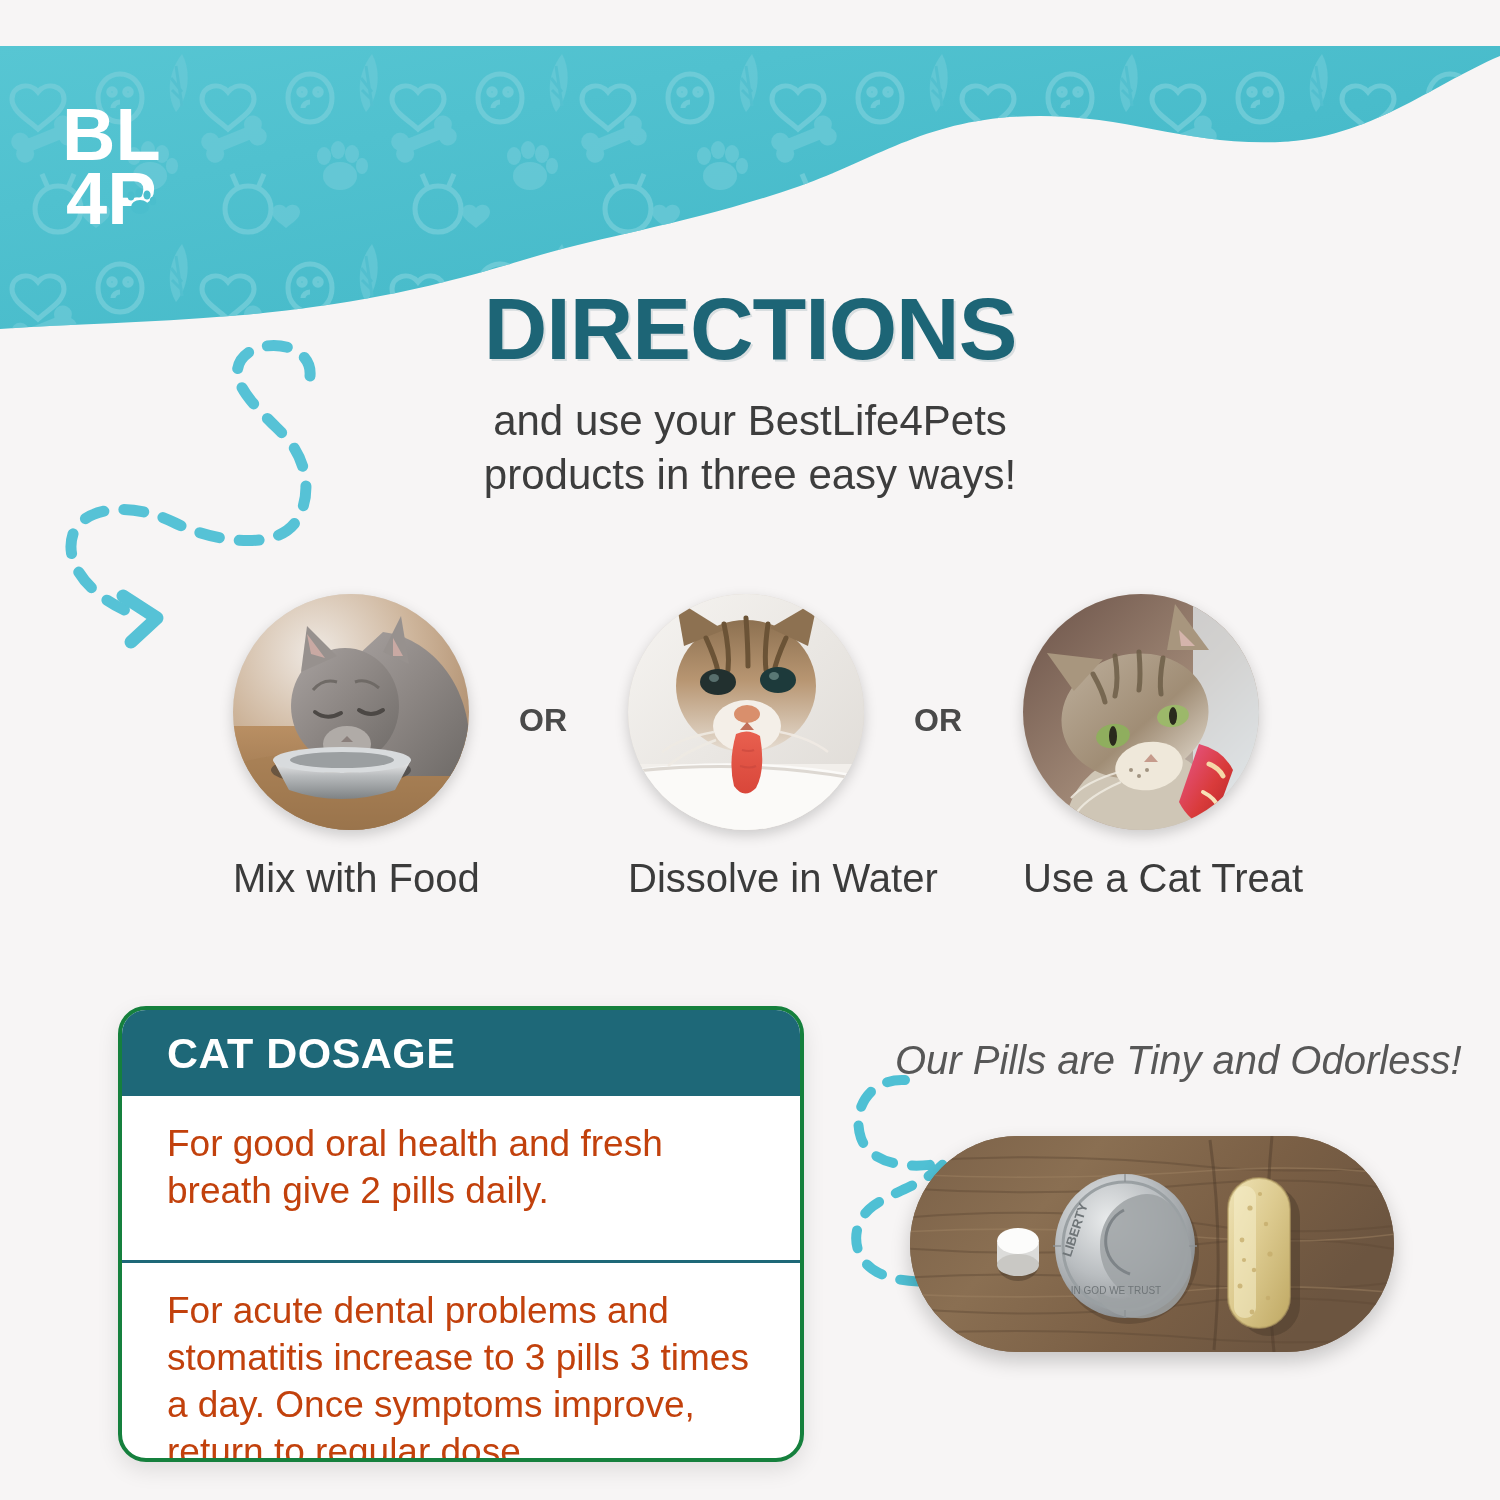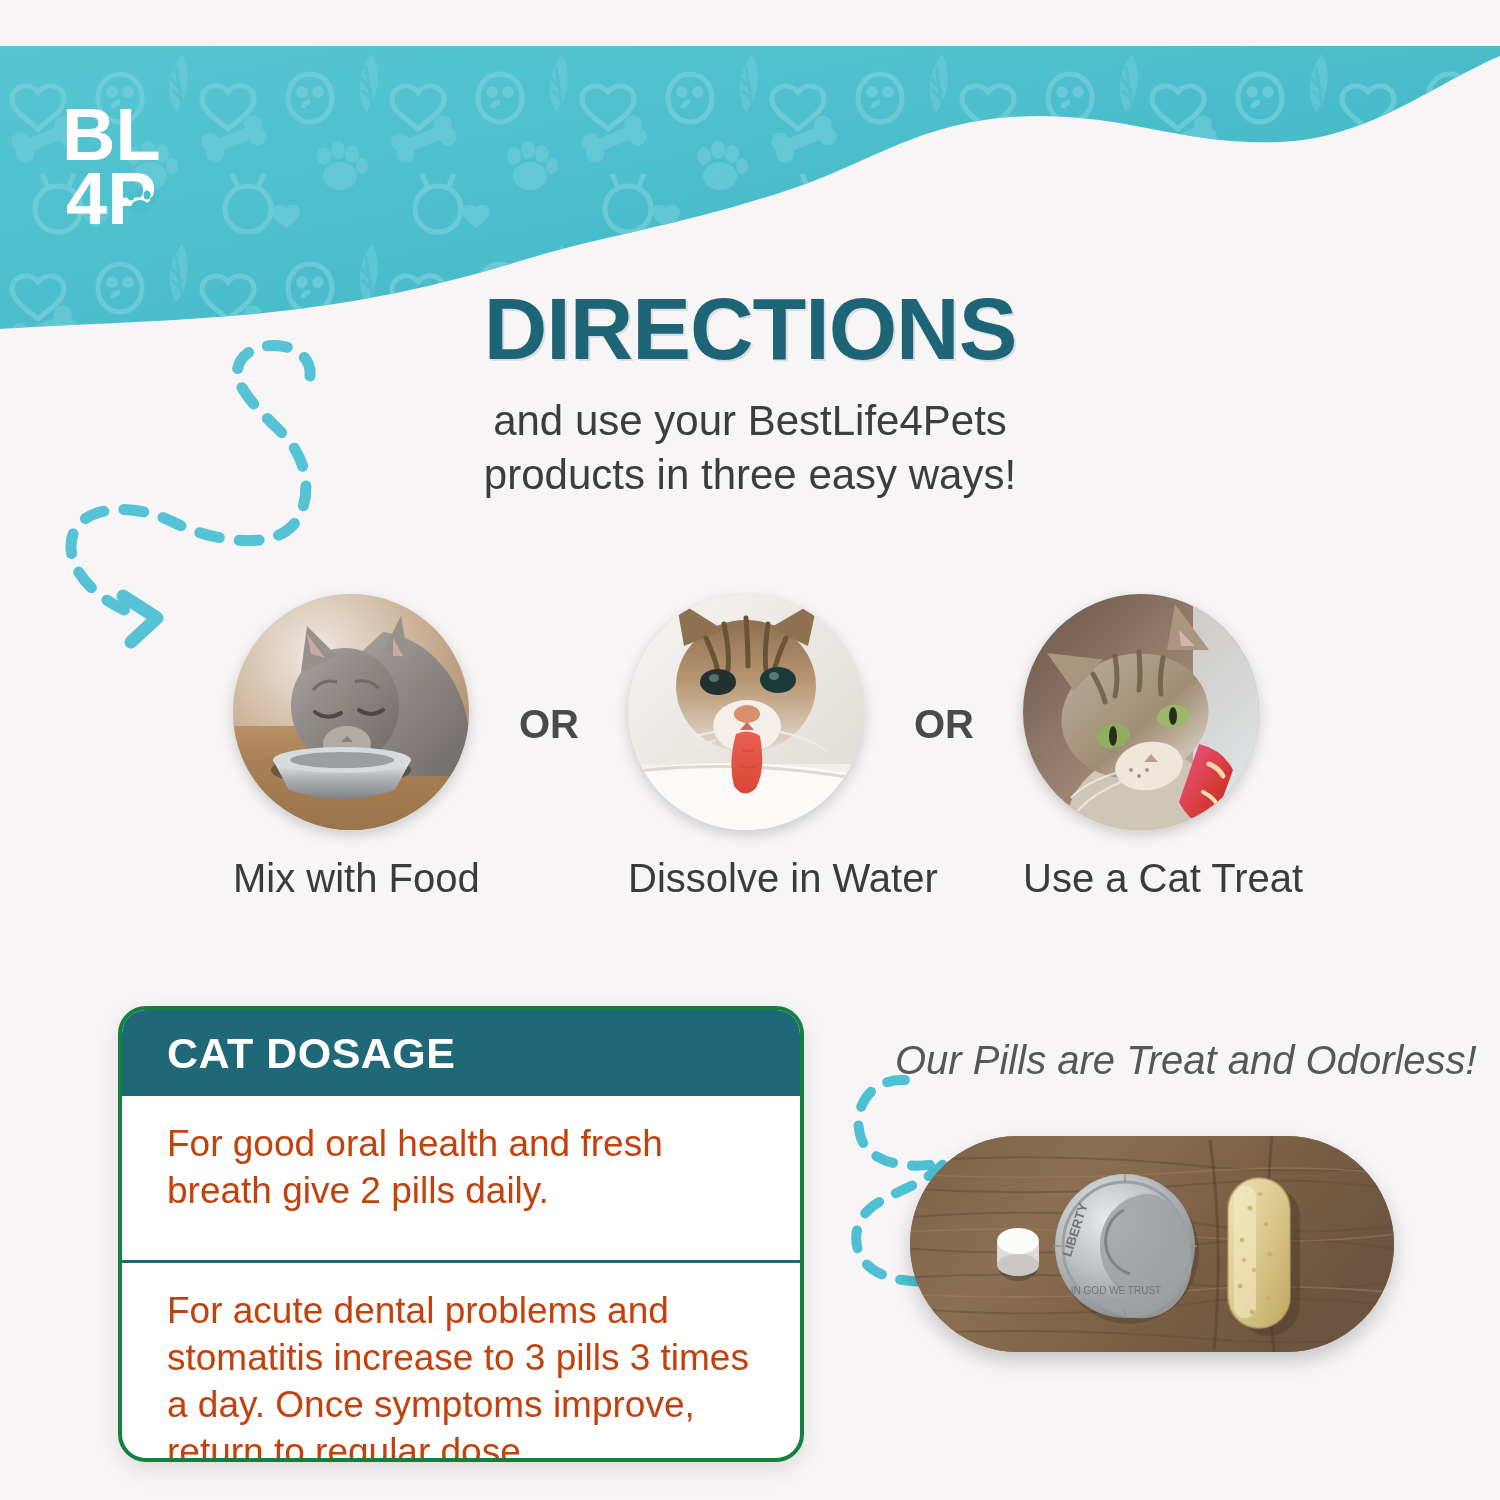--- a/index.html
+++ b/index.html
@@ -53,21 +53,21 @@
     overflow:hidden;position:relative;
     box-shadow:0 5px 14px rgba(0,0,0,.18);
     background:#ded7cf;
   }
   .way-label{
     margin-top:26px;font-size:40px;color:#3b3b3b;
     font-family:"Liberation Sans Narrow","Liberation Sans",sans-serif;
     white-space:nowrap;
   }
   .or{
-    position:absolute;top:108px;font-size:40px;font-weight:bold;color:#4a4a4a;
+    position:absolute;top:108px;font-size:32px;font-weight:bold;color:#4a4a4a;
   }
   .or.o1{left:334px;}
   .or.o2{left:729px;}
 
   
   .card{
     position:absolute;left:118px;top:960px;width:678px;height:448px;
     border:4px solid #15803d;border-radius:28px;background:#fff;
     box-shadow:0 8px 22px rgba(0,0,0,.10);
     overflow:hidden;
@@ -393,21 +393,21 @@
       <div class="way-label">Use a Cat Treat</div>
     </div>
   </div>
 
   <div class="card">
     <div class="card-head">CAT DOSAGE</div>
     <div class="card-row r1">For good oral health and fresh breath give 2 pills daily.</div>
     <div class="card-row r2">For acute dental problems and stomatitis increase to 3 pills 3 times a day. Once symptoms improve, return to regular dose.</div>
   </div>
 
-  <div class="pill-caption">Our Pills are Treat and Odorless!</div>
+  <div class="pill-caption">Our Pills are Tiny and Odorless!</div>
 
   <div class="arrow-right">
     <svg width="260" height="260" viewBox="0 0 260 260">
       <g fill="none" stroke="#4fc0d4" stroke-width="10" stroke-linecap="round" stroke-dasharray="18 19">
         <path d="M72 14 C38 12 18 42 28 72 C38 100 82 104 112 96
                  C90 120 62 124 40 140 C16 158 18 192 44 206
                  C70 220 108 216 140 210"></path>
       </g>
       <path d="M112 186 L146 208 L120 232" fill="none" stroke="#4fc0d4" stroke-width="12" stroke-linecap="round" stroke-linejoin="round"></path>
     </svg>

